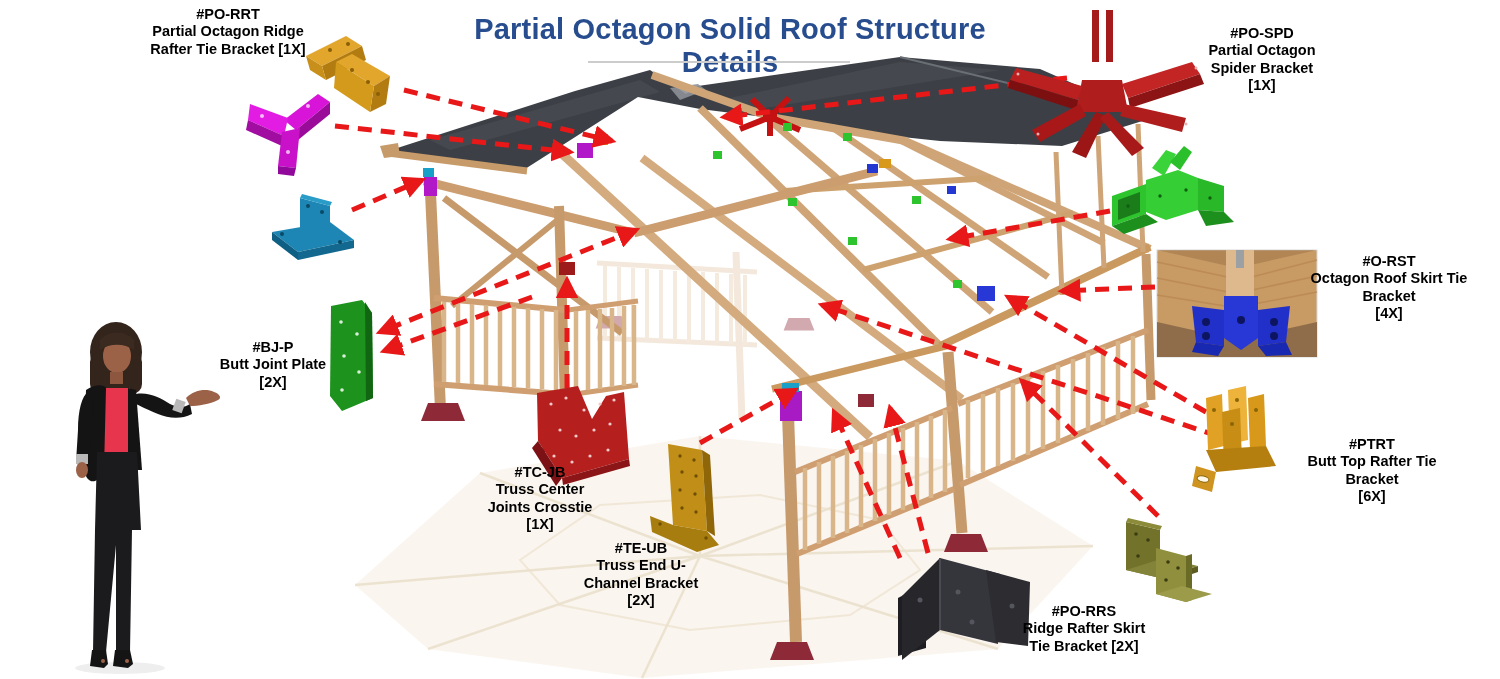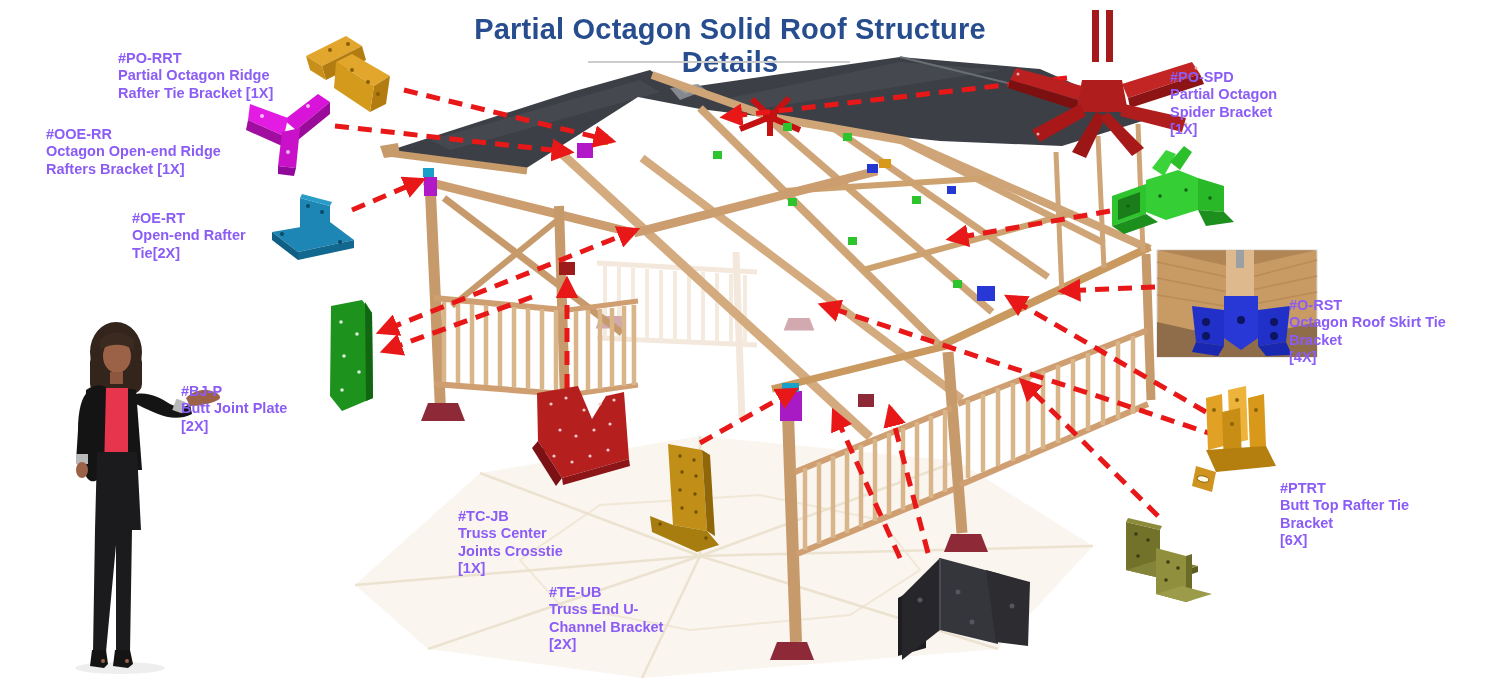--- a/index.html
+++ b/index.html
@@ -2,22 +2,22 @@
 <html><head>
 <meta charset="utf-8">
 <style>
   html,body{margin:0;padding:0;background:#ffffff;width:1500px;height:679px;overflow:hidden;
     font-family:"Liberation Sans", sans-serif;}
   .stage{position:relative;width:1500px;height:679px;background:#ffffff;}
   .scene{position:absolute;left:0;top:0;}
   .page-title{position:absolute;left:435px;top:13px;width:590px;text-align:center;
     font-size:29px;font-weight:bold;color:#274d8f;letter-spacing:.2px;}
   .title-rule{position:absolute;left:588px;top:61px;width:262px;height:2px;background:#cccccc;}
-  .callout{position:absolute;text-align:left;color:#8b5cf6;font-weight:bold;
-    font-size:14.5px;line-height:1.2;margin-top:44px;}
+  .callout{position:absolute;text-align:center;color:#000000;font-weight:bold;
+    font-size:14.5px;line-height:1.2;}
   .callout .cl{white-space:nowrap;}
 </style>
 </head>
 <body>
 
 <div class="stage">
 
 <svg class="scene" width="1500" height="679" viewBox="0 0 1500 679">
   <defs>
     <marker id="ah" viewBox="0 0 10 10" refX="8" refY="5" markerWidth="4.6" markerHeight="4.6" orient="auto">
@@ -383,31 +383,21 @@
 
 <div class="page-title">Partial Octagon Solid Roof Structure Details</div>
 <div class="title-rule"></div>
 
 <div class="callout" style="left:118px;top:6px;width:220px">
   <div class="cl">#PO-RRT</div>
   <div class="cl">Partial Octagon Ridge</div>
   <div class="cl">Rafter Tie Bracket [1X]</div>
 </div>
 
-<div class="callout" style="left:46px;top:82px;width:220px">
-  <div class="cl">#OOE-RR</div>
-  <div class="cl">Octagon Open-end Ridge</div>
-  <div class="cl">Rafters Bracket [1X]</div>
-</div>
-
-<div class="callout" style="left:132px;top:166px;width:184px">
-  <div class="cl">#OE-RT</div>
-  <div class="cl">Open-end Rafter</div>
-  <div class="cl">Tie[2X]</div>
-</div>
+
 
 <div class="callout" style="left:181px;top:339px;width:184px">
   <div class="cl">#BJ-P</div>
   <div class="cl">Butt Joint Plate</div>
   <div class="cl">[2X]</div>
 </div>
 
 <div class="callout" style="left:458px;top:464px;width:164px">
   <div class="cl">#TC-JB</div>
   <div class="cl">Truss Center</div>
@@ -415,20 +405,25 @@
   <div class="cl">[1X]</div>
 </div>
 
 <div class="callout" style="left:549px;top:540px;width:184px">
   <div class="cl">#TE-UB</div>
   <div class="cl">Truss End U-</div>
   <div class="cl">Channel Bracket</div>
   <div class="cl">[2X]</div>
 </div>
 
+<div class="callout" style="left:992px;top:603px;width:184px">
+  <div class="cl">#PO-RRS</div>
+  <div class="cl">Ridge Rafter Skirt</div>
+  <div class="cl">Tie Bracket [2X]</div>
+</div>
 
 
 <div class="callout" style="left:1280px;top:436px;width:184px">
   <div class="cl">#PTRT</div>
   <div class="cl">Butt Top Rafter Tie</div>
   <div class="cl">Bracket</div>
   <div class="cl">[6X]</div>
 </div>
 
 <div class="callout" style="left:1289px;top:253px;width:200px">

